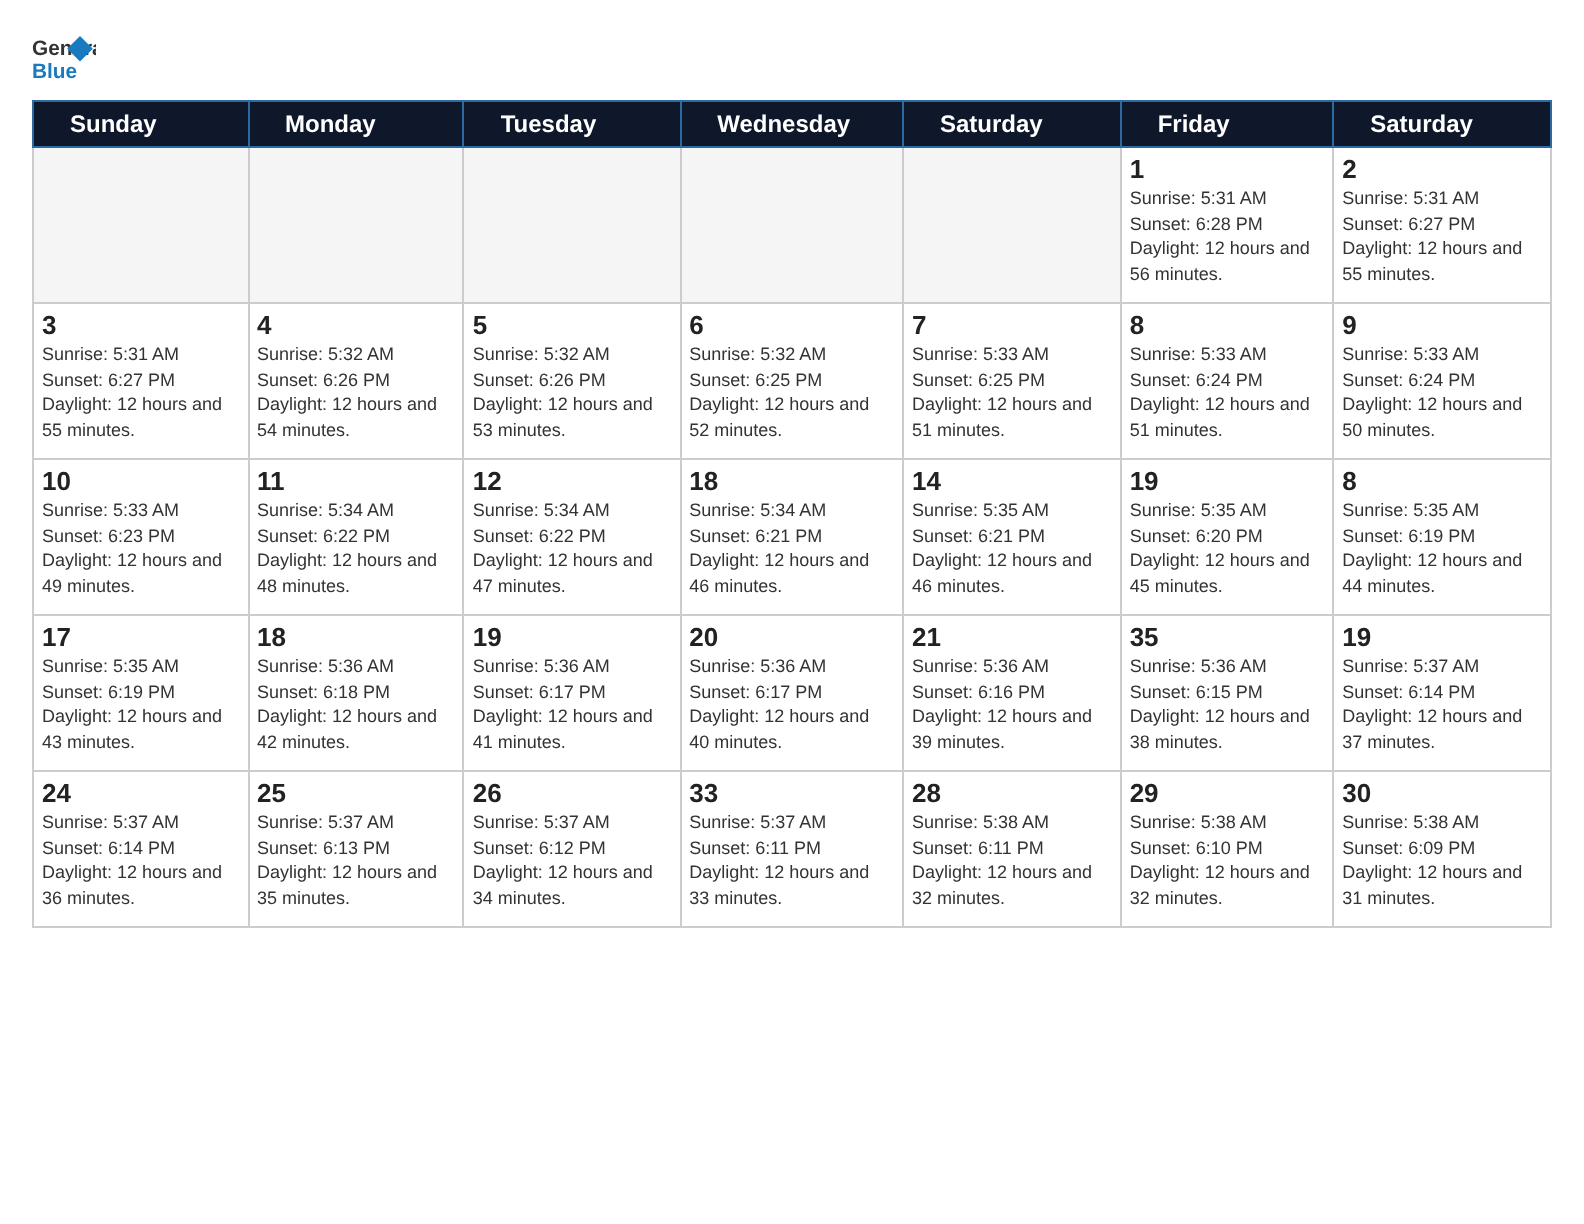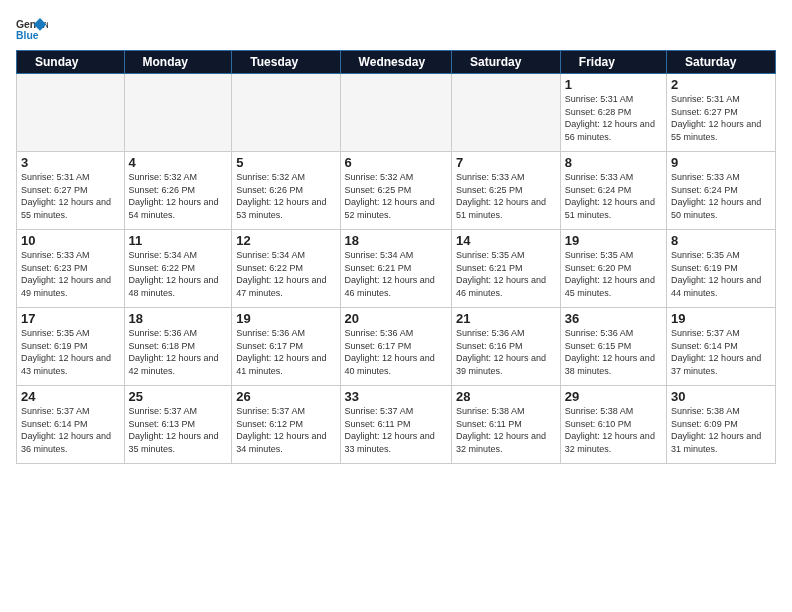--- a/index.html
+++ b/index.html
@@ -250,21 +250,21 @@
 Sunset: 6:17 PM
 Daylight: 12 hours and 40 minutes.</div>
           </td>
           <td>
             <span class="day-number">21</span>
             <div class="day-info" style="white-space: pre-line;">Sunrise: 5:36 AM
 Sunset: 6:16 PM
 Daylight: 12 hours and 39 minutes.</div>
           </td>
           <td>
-            <span class="day-number">36</span>
+            <span class="day-number">35</span>
             <div class="day-info" style="white-space: pre-line;">Sunrise: 5:36 AM
 Sunset: 6:15 PM
 Daylight: 12 hours and 38 minutes.</div>
           </td>
           <td>
             <span class="day-number">19</span>
             <div class="day-info" style="white-space: pre-line;">Sunrise: 5:37 AM
 Sunset: 6:14 PM
 Daylight: 12 hours and 37 minutes.</div>
           </td>

